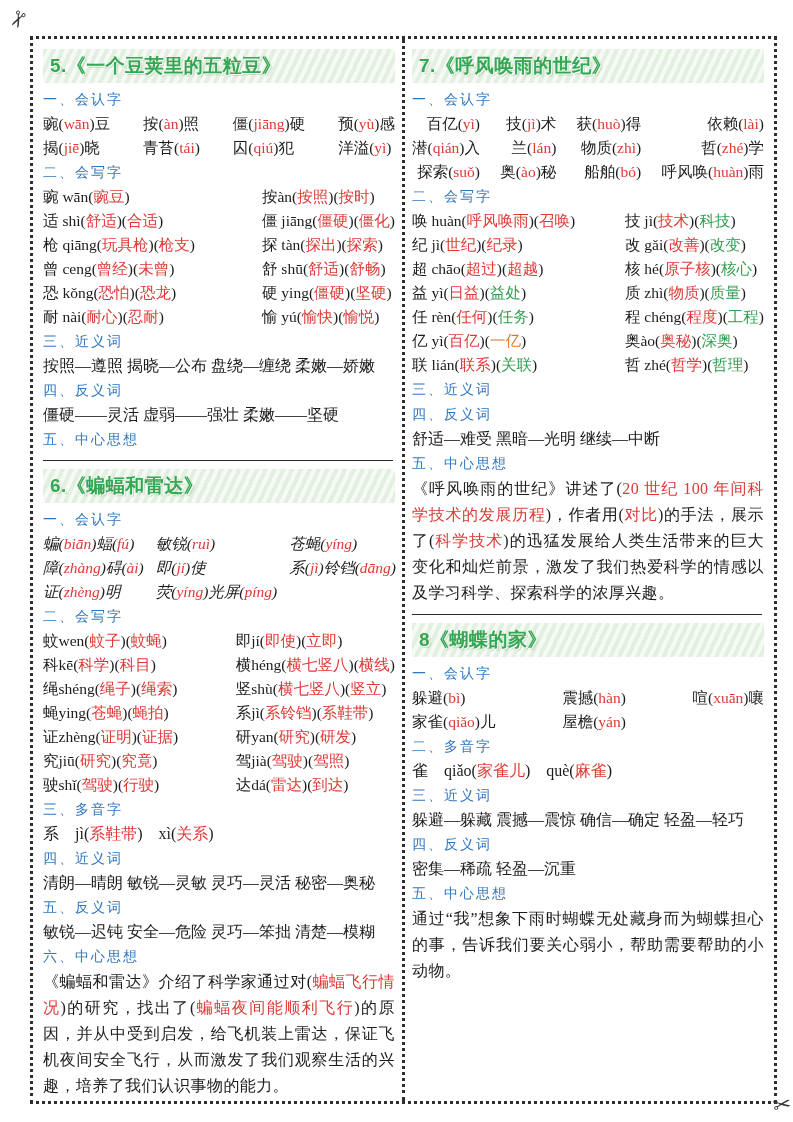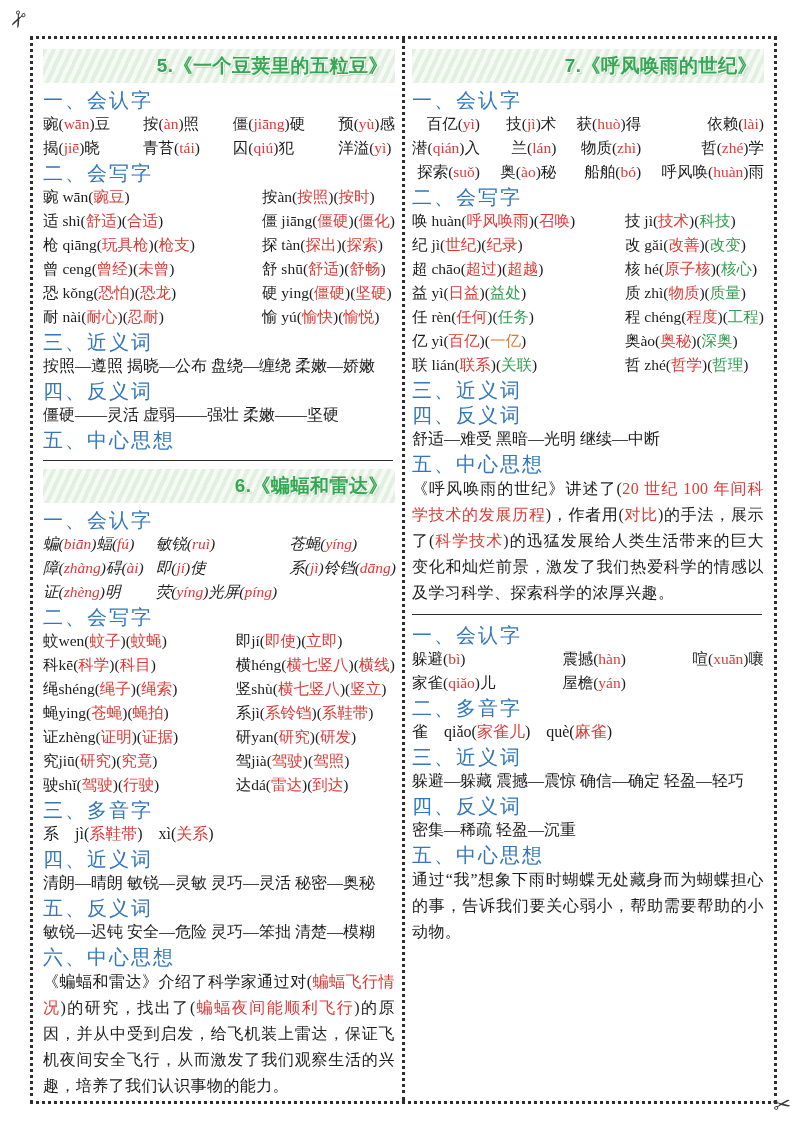--- a/index.html
+++ b/index.html
@@ -18,24 +18,23 @@
   }
   .col{flex:1 1 0;padding:0 6px;min-width:0;}
   .divider{border-left:3px dotted #2e2e2e;margin:-8px 1px -4px 1px;}
   .sec-title{
     background:repeating-linear-gradient(115deg,#e3efe0 0 4px,#f5faf4 4px 8px);
     color:var(--title-green,#33a852);
     font-family:"Liberation Sans","DejaVu Sans",sans-serif;
     font-weight:bold;font-size:19px;line-height:24px;
     padding:5px 7px;margin:2px 0 5px 0;letter-spacing:.5px;
     text-shadow:1px 1px 0 rgba(255,255,255,.9),2px 2px 1px rgba(70,130,80,.25);
-    text-align:right;
   }
   .sub-head{
-    color:var(--blue,#3277bd);font-size:20px;line-height:24px;
+    color:var(--blue,#3277bd);font-size:14px;line-height:24px;
     letter-spacing:2px;margin-top:1px;
   }
   .grid{display:grid;justify-content:space-between;column-gap:12px;}
   .grid.eq{grid-template-columns:auto auto;justify-content:space-between;}
   .cell{font-size:15.5px;line-height:24px;white-space:nowrap;}
   .line{font-size:16px;line-height:24px;white-space:pre-wrap;}
   .para{font-size:16px;line-height:26px;text-align:justify;letter-spacing:.4px;}
   .section-sep{border-top:1.5px solid #2b2b2b;margin:8px 2px 8px 0;}
   .c-k{color:var(--text,#1c1c1c);}
   .c-r{color:var(--red,#dd3a35);}
@@ -155,20 +154,21 @@
         <div class="cell"><span class="c-k">奥ào(</span><span class="c-r">奥秘</span><span class="c-k">)(</span><span class="c-g">深奥</span><span class="c-k">)</span></div>
         <div class="cell"><span class="c-k">联 lián(</span><span class="c-r">联系</span><span class="c-k">)(</span><span class="c-g">关联</span><span class="c-k">)</span></div>
         <div class="cell"><span class="c-k">哲 zhé(</span><span class="c-r">哲学</span><span class="c-k">)(</span><span class="c-g">哲理</span><span class="c-k">)</span></div>
       </div>
       <div class="sub-head">三、近义词</div>
       <div class="sub-head">四、反义词</div>
       <div class="line"><span class="c-k">舒适—难受 黑暗—光明 继续—中断</span></div>
       <div class="sub-head">五、中心思想</div>
       <div class="para"><span class="c-k">《呼风唤雨的世纪》讲述了(</span><span class="c-r">20 世纪 100 年间科学技术的发展历程</span><span class="c-k">)，作者用(</span><span class="c-r">对比</span><span class="c-k">)的手法，展示了(</span><span class="c-r">科学技术</span><span class="c-k">)的迅猛发展给人类生活带来的巨大变化和灿烂前景，激发了我们热爱科学的情感以及学习科学、探索科学的浓厚兴趣。</span></div>
       <div class="section-sep"></div>
+      <div class="sec-title">8《蝴蝶的家》</div>
       <div class="sub-head">一、会认字</div>
       <div class="grid" style="grid-template-columns: repeat(3, auto);">
         <div class="cell"><span class="c-k">躲避(</span><span class="c-r">bì</span><span class="c-k">)</span></div>
         <div class="cell"><span class="c-k">震撼(</span><span class="c-r">hàn</span><span class="c-k">)</span></div>
         <div class="cell"><span class="c-k">喧(</span><span class="c-r">xuān</span><span class="c-k">)嚷</span></div>
         <div class="cell"><span class="c-k">家雀(</span><span class="c-r">qiǎo</span><span class="c-k">)儿</span></div>
         <div class="cell"><span class="c-k">屋檐(</span><span class="c-r">yán</span><span class="c-k">)</span></div>
       </div>
       <div class="sub-head">二、多音字</div>
       <div class="line"><span class="c-k">雀　qiǎo(</span><span class="c-r">家雀儿</span><span class="c-k">)　què(</span><span class="c-r">麻雀</span><span class="c-k">)</span></div>

